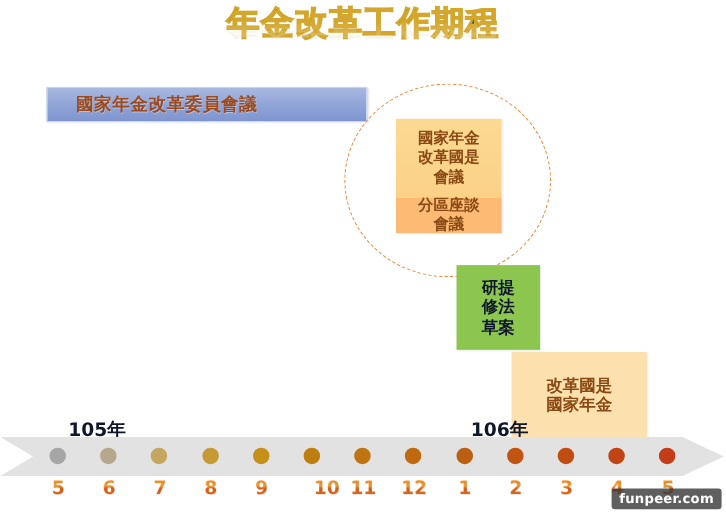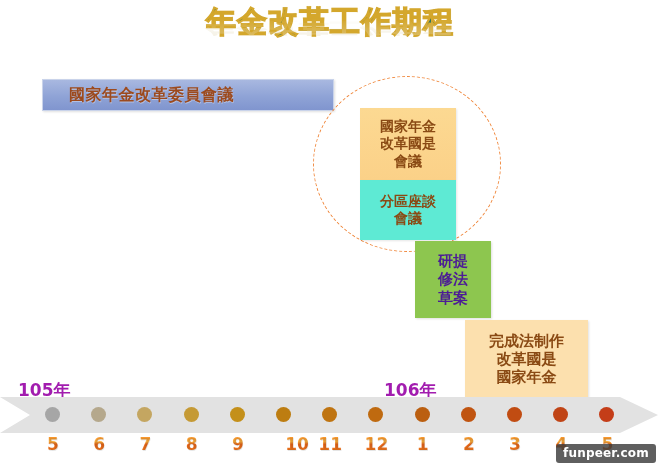--- a/index.html
+++ b/index.html
@@ -107,55 +107,56 @@
     height: 72px;
     background: linear-gradient(to bottom, #fcd992 0%, #fbd188 100%);
     color: #8a4a14;
     font-size: 14px;
     box-shadow: 1px 1px 2px rgba(0,0,0,0.10);
   }
   .box-fenqu {
     left: 360px;
     top: 180px;
     width: 96px;
-    height: 60px;
-    background: #5eead4;
+    height: 32px;
+    background: #fdba74;
     color: #8a4a14;
     font-size: 14px;
     box-shadow: 1px 1px 2px rgba(0,0,0,0.10);
     font-family: Liberation Serif, serif;
   }
   .box-green {
     left: 415px;
     top: 241px;
     width: 76px;
     height: 77px;
     background: #8dc64f;
-    color: #4c1d95;
+    color: #0f172a;
     font-size: 15px;
     box-shadow: 1px 1px 2px rgba(0,0,0,0.12);
   }
   .box-legis {
     left: 465px;
     top: 320px;
     width: 123px;
     height: 78px;
     background: #fce0ae;
     color: #8a4a14;
     font-size: 15px;
     box-shadow: 1px 1px 2px rgba(0,0,0,0.12);
   }
 
   
   .year-label {
     position: absolute;
     font-size: 17px;
     font-weight: bold;
-    color: #a21caf;
+    color: #0f172a;
     white-space: nowrap;
+    margin-left: 44px;
   }
   .year-105 { left: 18px; top: 379px; }
   .year-106 { left: 384px; top: 379px; }
 
   
   .timeline-arrow {
     position: absolute;
     left: 0px;
     top: 397px;
     width: 660px;
@@ -225,21 +226,20 @@
     <span class="line">會議</span>
   </div>
 
   <div class="box box-green">
     <span class="line">研提</span>
     <span class="line">修法</span>
     <span class="line">草案</span>
   </div>
 
   <div class="box box-legis">
-    <span class="line">完成法制作</span>
     <span class="line">改革國是</span>
     <span class="line">國家年金</span>
   </div>
 
   <div class="year-label year-105">105年</div>
   <div class="year-label year-106">106年</div>
 
   <svg class="timeline-arrow" viewBox="0 0 660 36" preserveAspectRatio="none">
     <polygon points="0,0 30,18 0,36 612,36 612,36 620,36 658,18 620,0 612,0 0,0" fill="#e2e2e2"></polygon>
   </svg>

